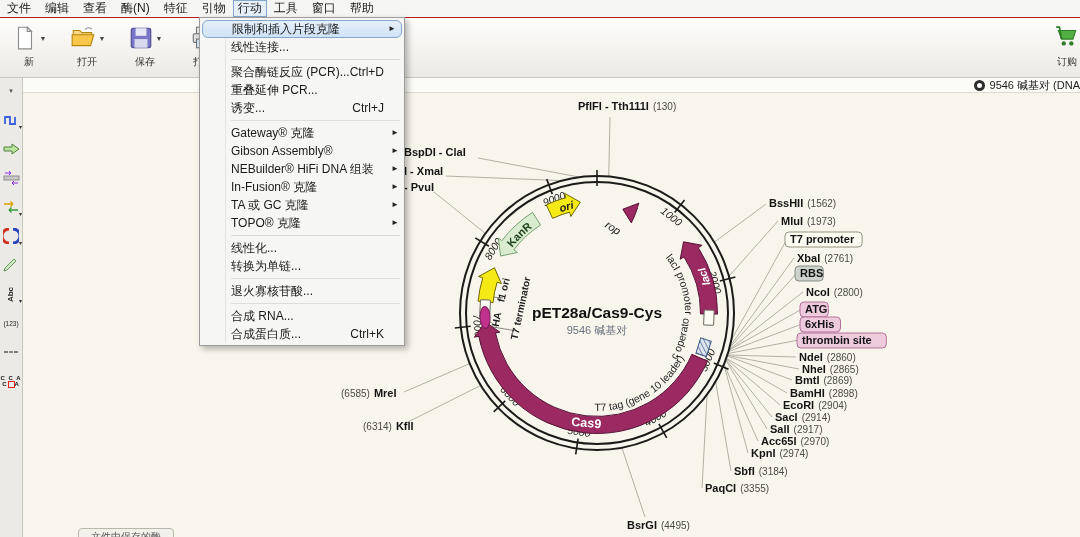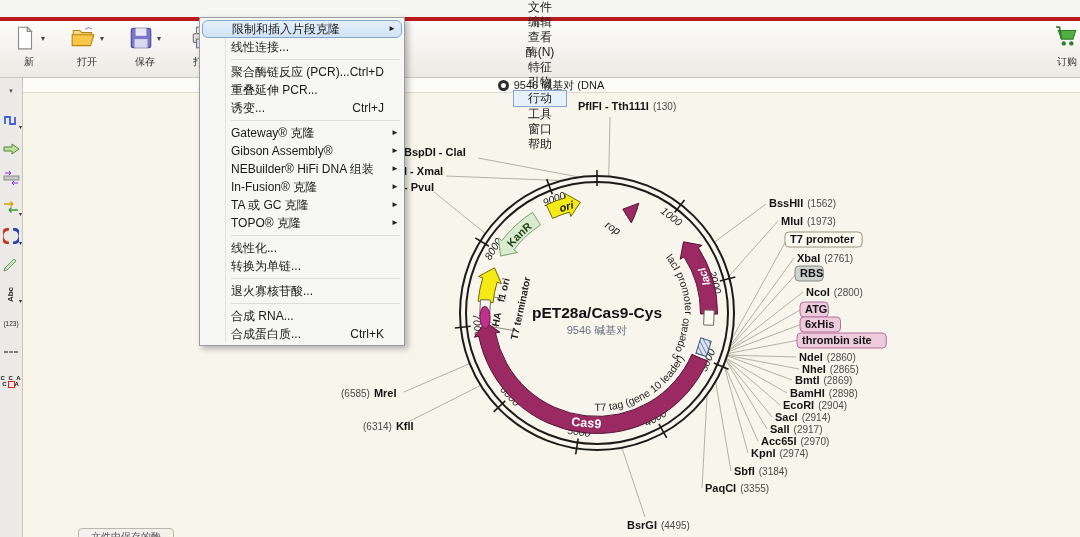--- a/index.html
+++ b/index.html
@@ -1,36 +1,36 @@
 <!DOCTYPE html>
 <html><head>
 <meta charset="utf-8">
 <style>
   html,body{margin:0;padding:0;}
   body{width:1080px;height:537px;overflow:hidden;position:relative;
        font-family:"Liberation Sans",sans-serif;background:#f8f5ec;}
   svg text{font-family:"Liberation Sans",sans-serif;}
   
   .menubar{position:absolute;top:0;left:0;right:0;height:17px;background:#f5f5f3;
-           border-bottom:4px solid #b91c1c;display:flex;align-items:center;
-           font-size:12px;z-index:30;color:#1a1a1a;flex-direction:column;}
+           border-bottom:1px solid #b91c1c;display:flex;align-items:center;
+           font-size:12px;z-index:30;color:#1a1a1a;}
   .mb-item{padding:0 7px;line-height:15px;height:15px;}
-  .mb-item.active{border:1px solid #86a7cc;background:#e6f0fb;padding:0 14px;}
+  .mb-item.active{border:1px solid #86a7cc;background:#e6f0fb;padding:0 4px;}
   
   .toolbar{position:absolute;top:18px;left:0;right:0;height:59px;
            background:linear-gradient(#fdfdfc,#eceae4);border-bottom:1px solid #c9c6bd;
            display:flex;align-items:flex-start;padding-left:6px;gap:12px;z-index:5;}
   .tb-btn{display:flex;flex-direction:column;align-items:center;width:46px;padding-top:5px;}
   .tb-icwrap{position:relative;height:30px;display:flex;align-items:center;}
   .tb-caret{font-size:7px;color:#444;margin-left:2px;}
   .tb-label{font-size:10px;color:#333;margin-top:2px;}
   .tb-right{position:absolute;right:-10px;top:0;display:flex;flex-direction:column;align-items:center;width:46px;padding-top:5px;}
   
   .seqbar{position:absolute;top:78px;left:22px;right:0;height:14px;background:#fbfbf7;
-          border-bottom:1px solid #dedbce;display:flex;justify-content:center;
+          border-bottom:1px solid #dedbce;display:flex;justify-content:flex-end;
           align-items:center;gap:5px;font-size:11px;color:#1c1c1c;z-index:6;overflow:hidden;}
   .topo-icon{width:5px;height:5px;border:3px solid #2d2d2d;border-radius:50%;
              background:#fff;flex:0 0 auto;}
   
   .sidebar{position:absolute;top:78px;bottom:0;left:0;width:22px;background:#eceae6;
            border-right:1px solid #c9c6bd;z-index:7;display:flex;flex-direction:column;
            align-items:center;padding-top:2px;gap:7px;}
   .sb-tool{width:22px;height:22px;display:flex;align-items:center;justify-content:center;
            position:relative;font-size:8px;color:#222;}
   .sb-caret{position:absolute;right:0px;bottom:1px;font-size:6px;color:#333;line-height:6px;}

